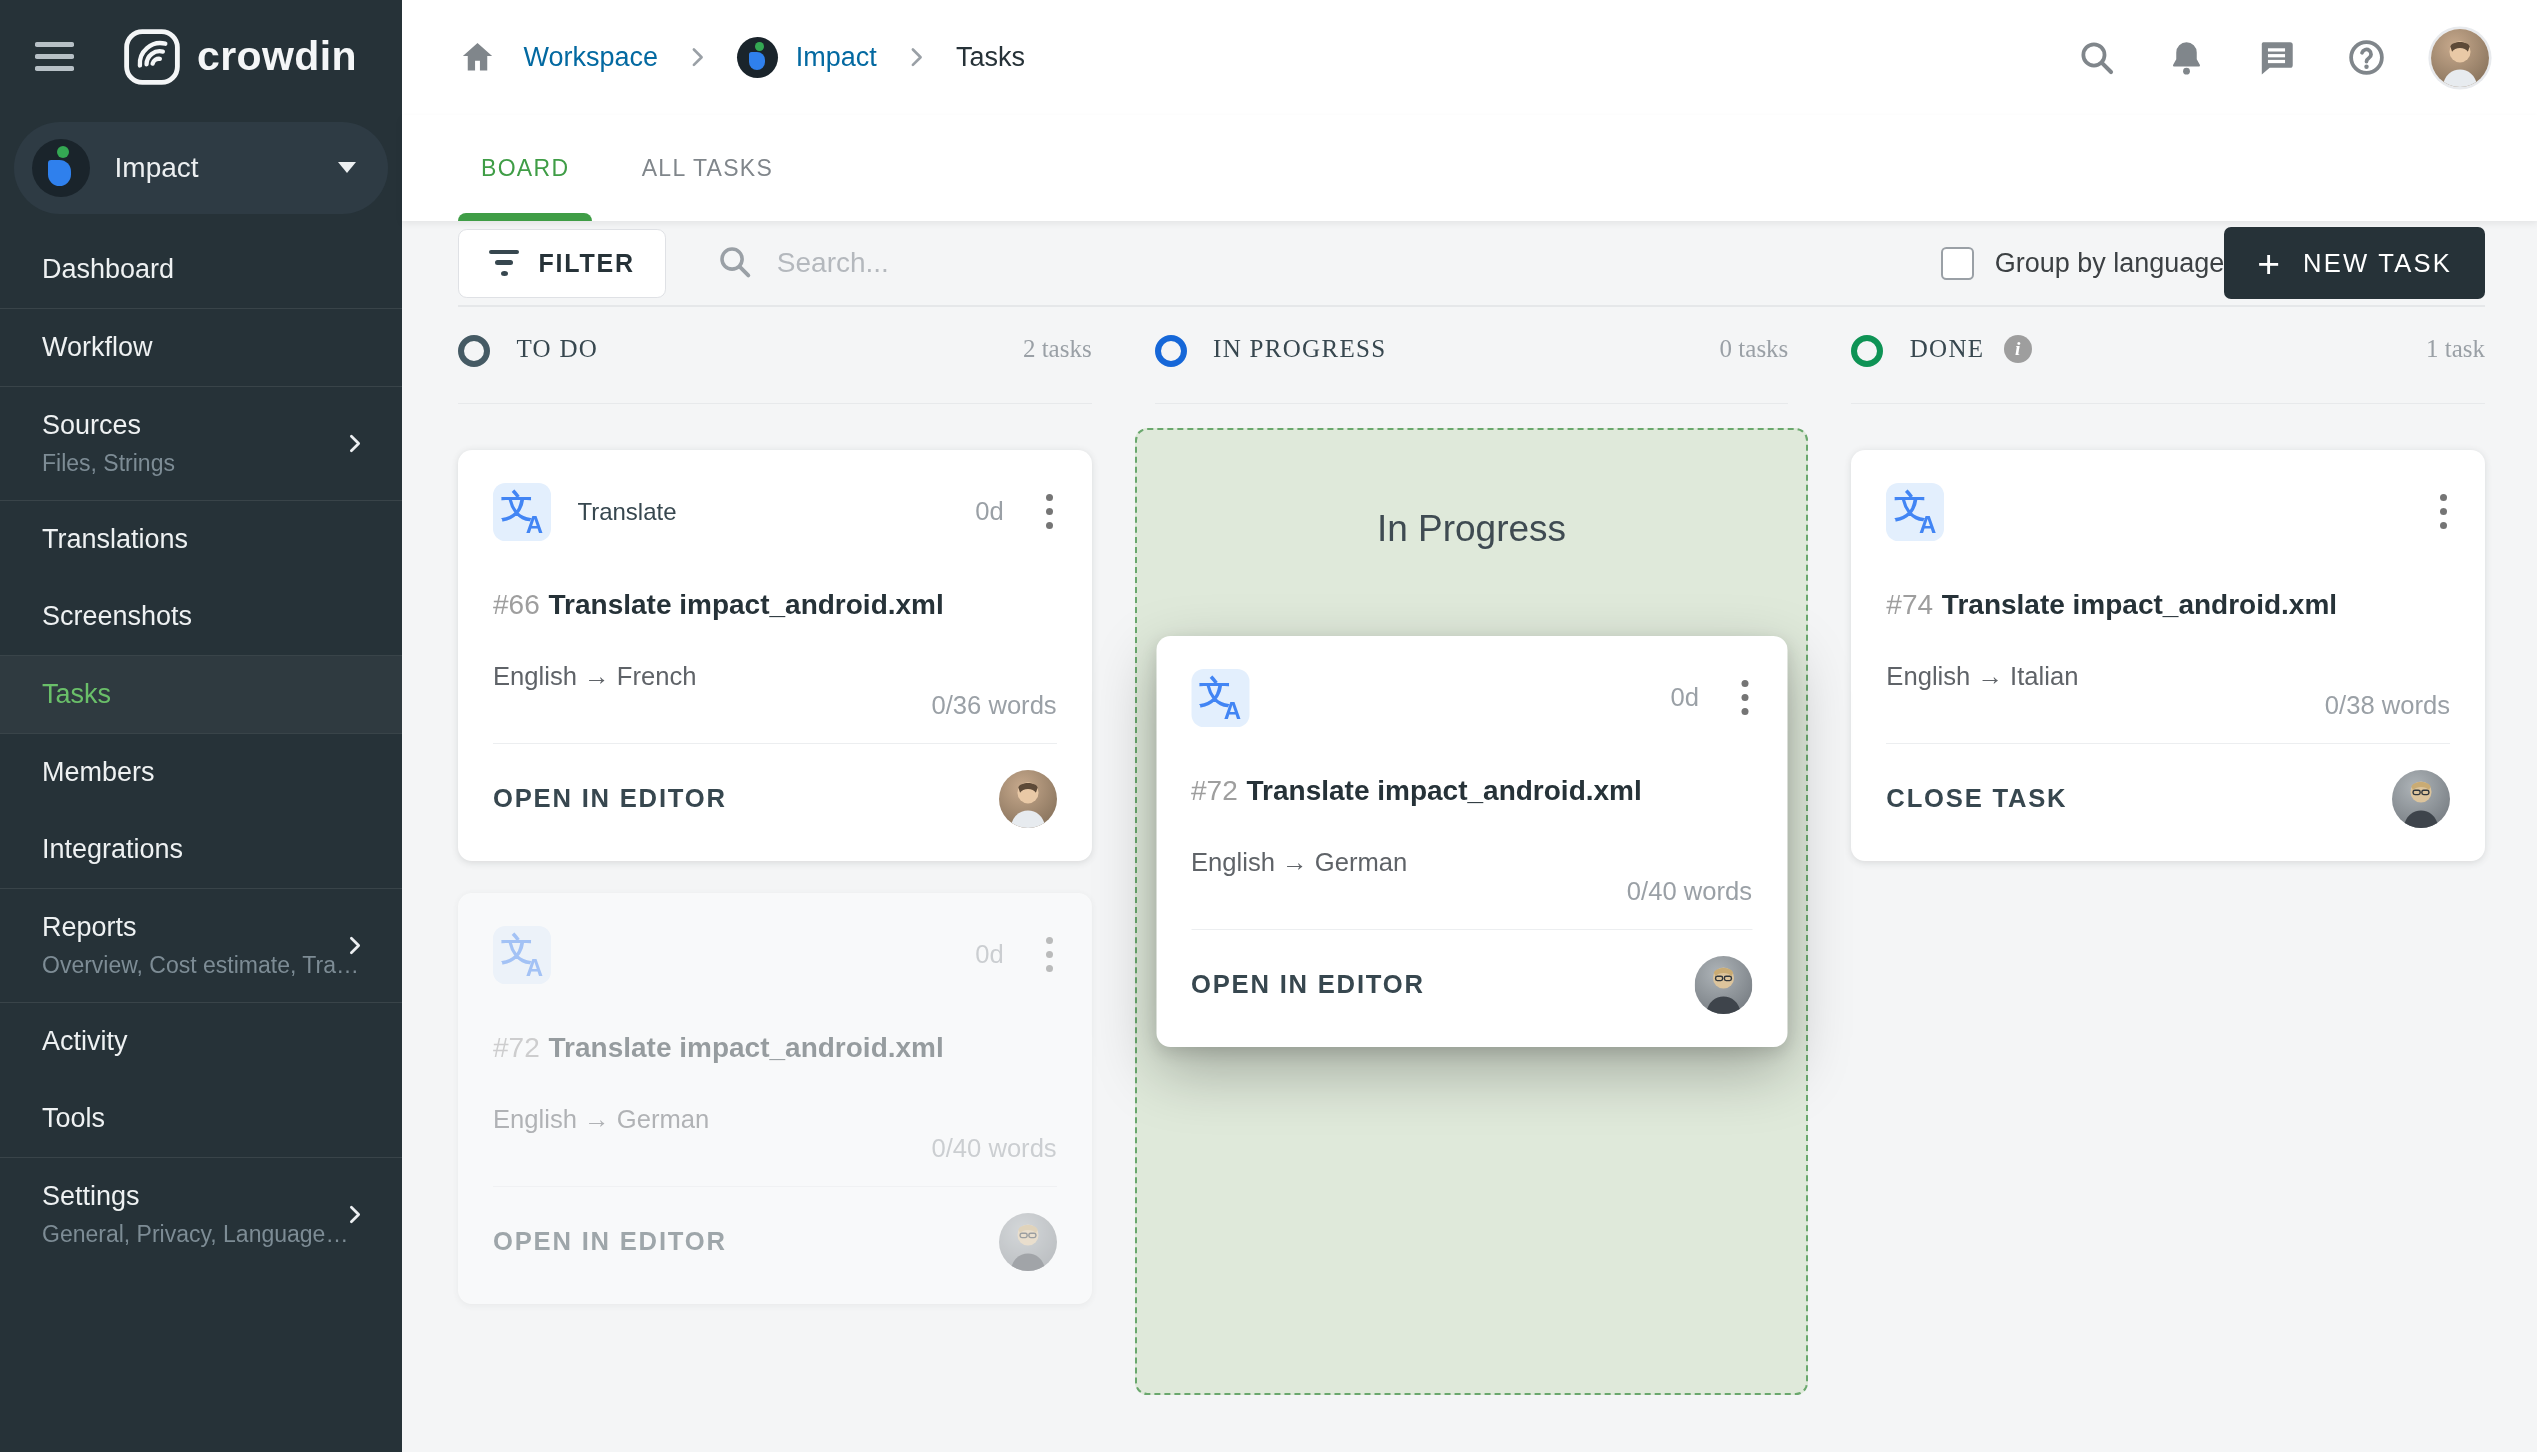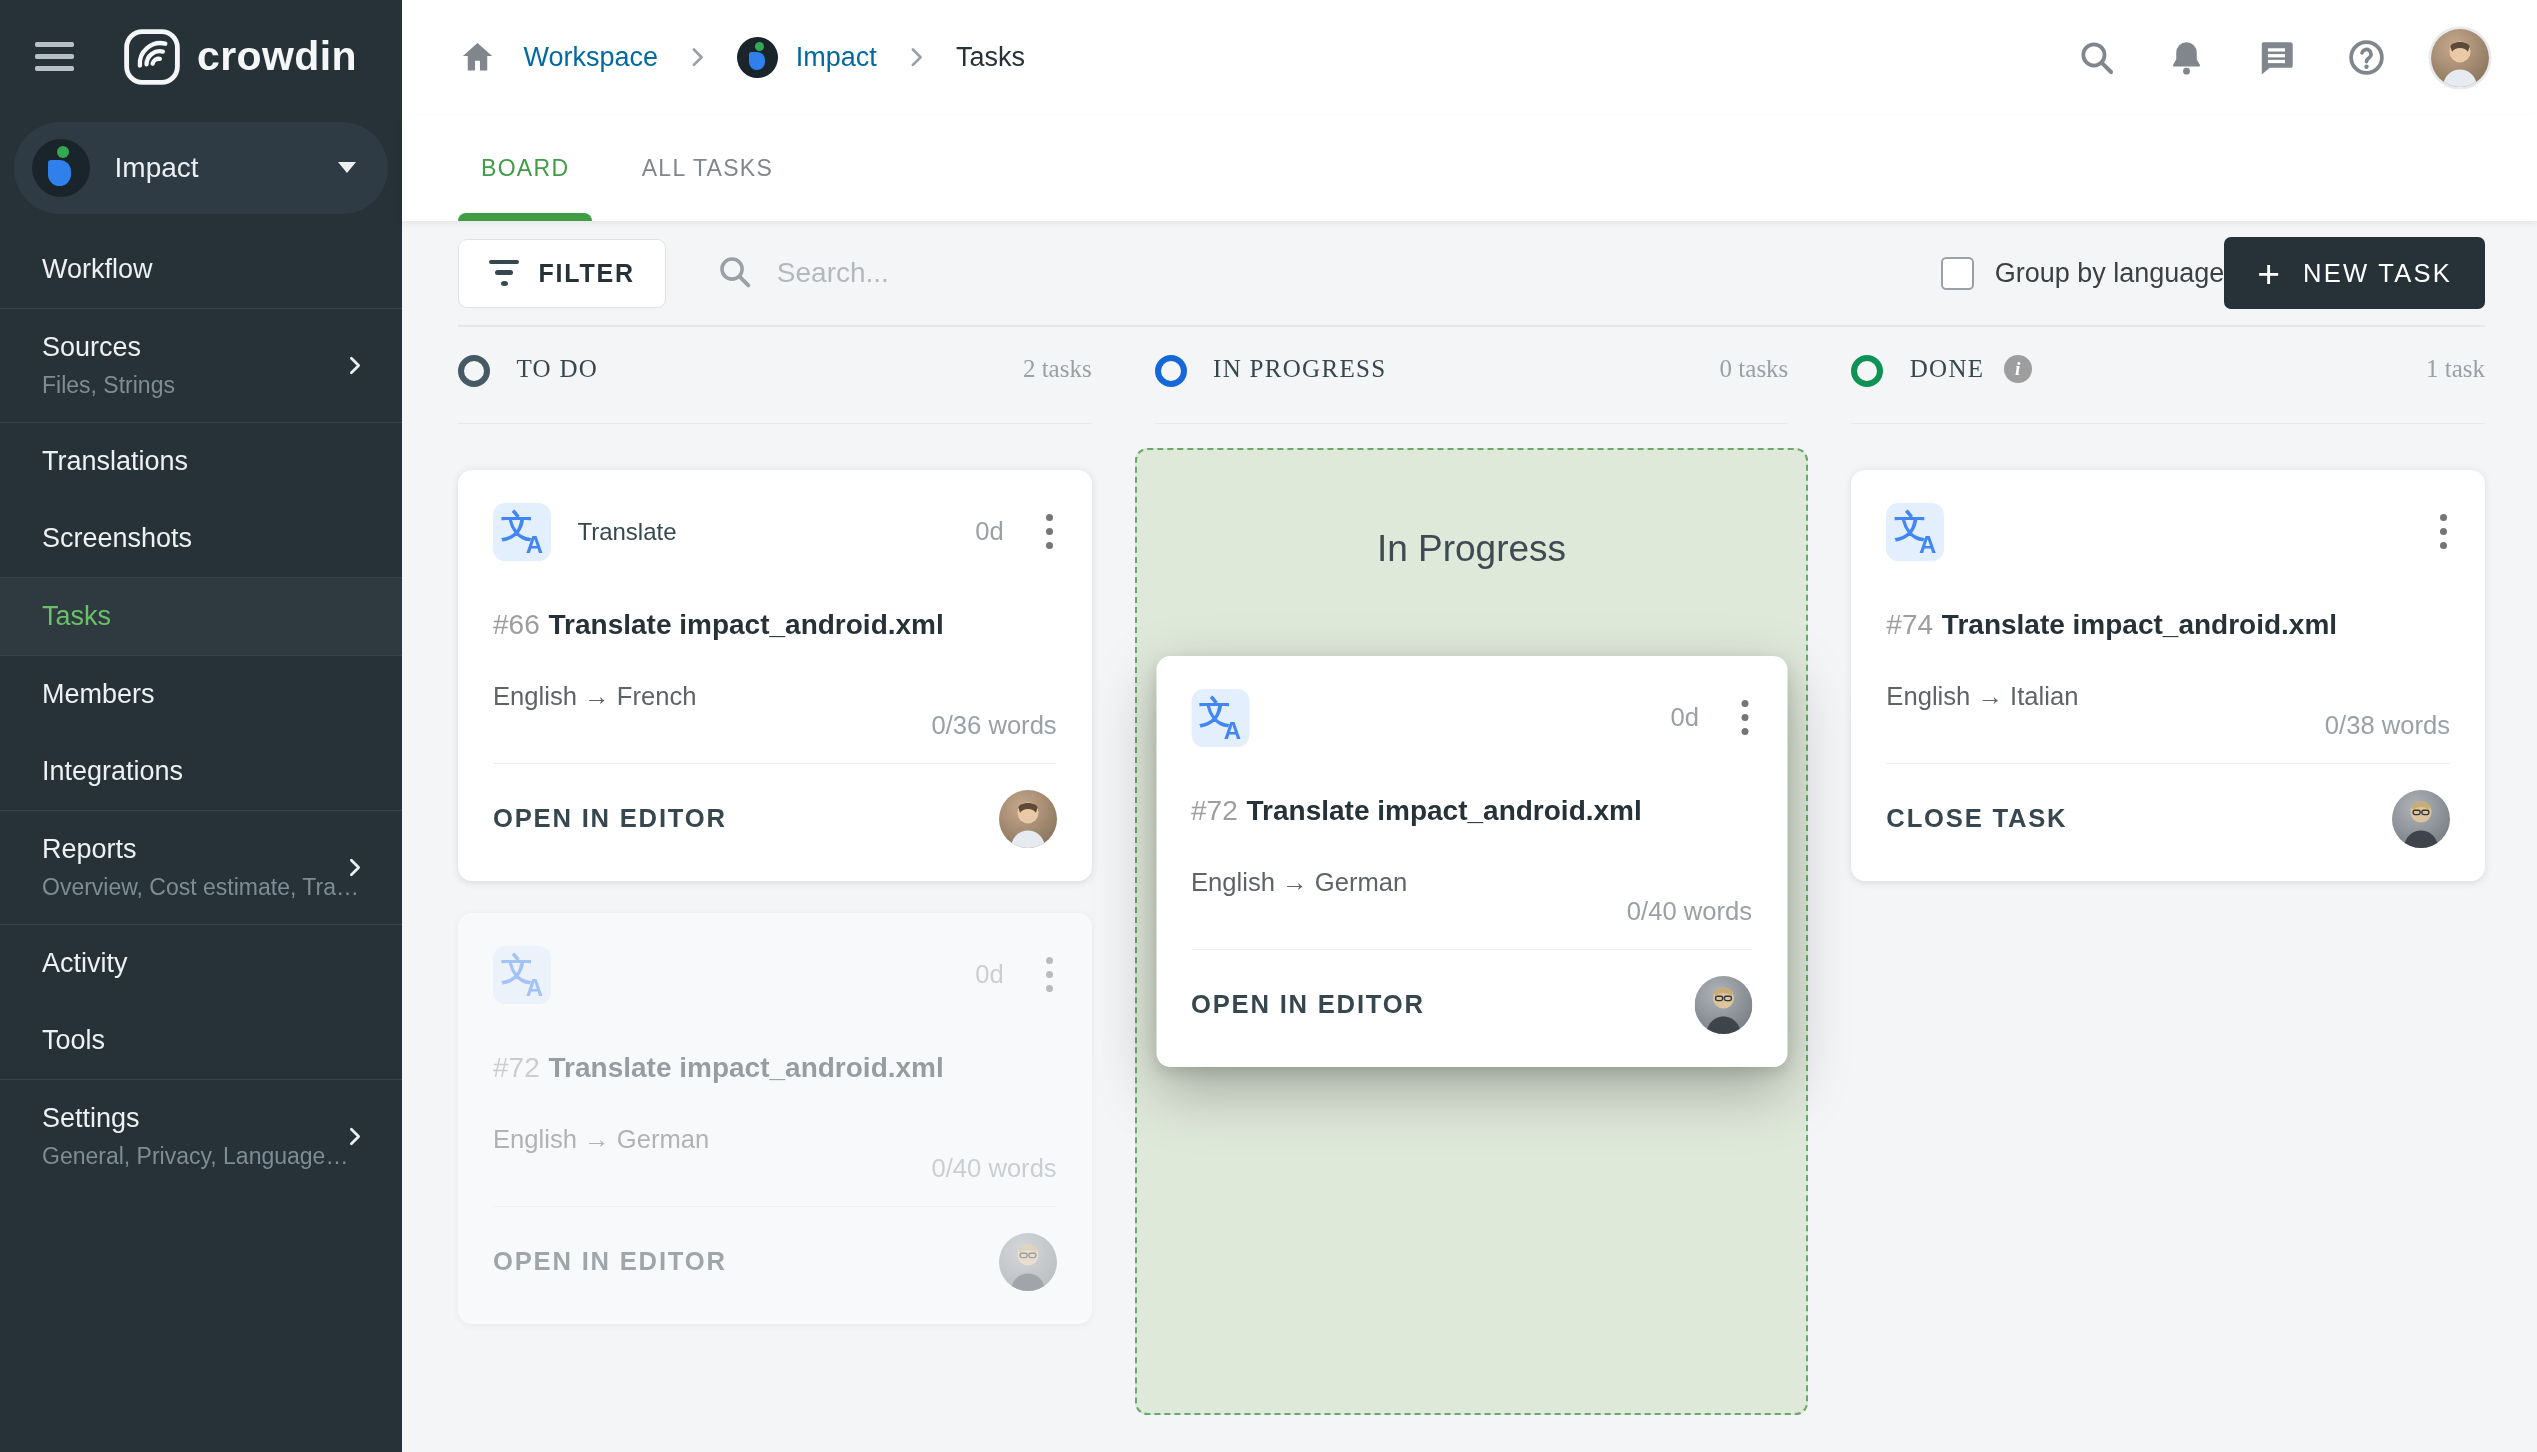--- a/index.html
+++ b/index.html
@@ -59,21 +59,21 @@
   .tabs-row { display:flex; padding:0 56px; height:106px; align-items:stretch;
     box-shadow:0 2.6px 7px rgba(0,0,0,0.07); position:relative; z-index:5; background:#fff; }
   .tab { display:flex; align-items:center; padding:0 23px; margin-right:26.4px;
     font-size:23px; font-weight:500; letter-spacing:1.3px; color:#80868b;
     position:relative; cursor:pointer; }
   .tab.active { color:#3f9d46; }
   .tab.active .tab-underline { position:absolute; left:0; right:0; bottom:0; height:8px;
     background:#3f9d46; border-radius:8px 8px 0 0; }
 
   .content { flex:1; background:#f4f5f6; padding:0 53px 0 56px; position:relative; }
-  .toolbar { height:104px; display:flex; align-items:center; }
+  .toolbar { height:84px; display:flex; align-items:center; }
   .filter-btn { background:#fff; border:1.8px solid #dfe1e5; border-radius:8.8px; height:69px;
     display:flex; align-items:center; padding:0 30px; cursor:pointer; }
   .filter-btn .flabel { font-size:25px; font-weight:600; letter-spacing:1.8px; color:#263238;
     margin-left:19.4px; }
   .filter-icon { display:flex; flex-direction:column; align-items:center; }
   .filter-icon div { background:#37474f; border-radius:2.6px; }
   .search-wrap { display:flex; align-items:center; margin-left:49px; flex:1; }
   .search-input { border:none; outline:none; background:transparent; font-size:28px;
     color:#3c4043; margin-left:23px; width:529px;
     font-family:"Liberation Sans","DejaVu Sans",sans-serif; }
@@ -160,20 +160,25 @@
     <div class="project-pill">
       <span class="project-avatar">
         <span class="drop"></span>
           <span class="dot"></span>
       </span>
       <span class="project-name">Impact</span>
       <span class="caret-down"></span>
     </div>
 
     <nav class="nav">
+      <div class="nav-group">
+        <div class="nav-item">
+          <div class="label">Dashboard</div>
+        </div>
+      </div>
       <div class="nav-group">
         <div class="nav-item">
           <div class="label">Workflow</div>
         </div>
       </div>
       <div class="nav-group">
         <div class="nav-item">
           <div class="label">Sources</div>
           <div class="sub">Files, Strings</div>
           <span class="nav-chevron">

